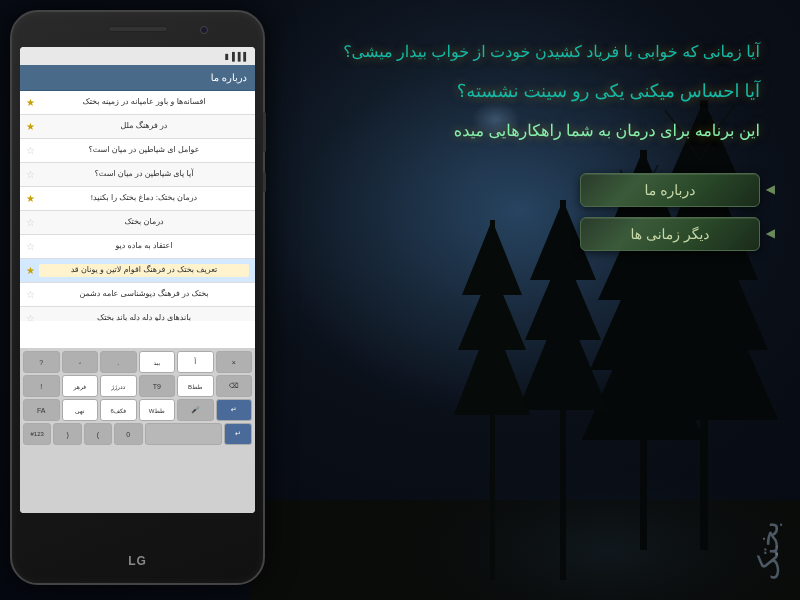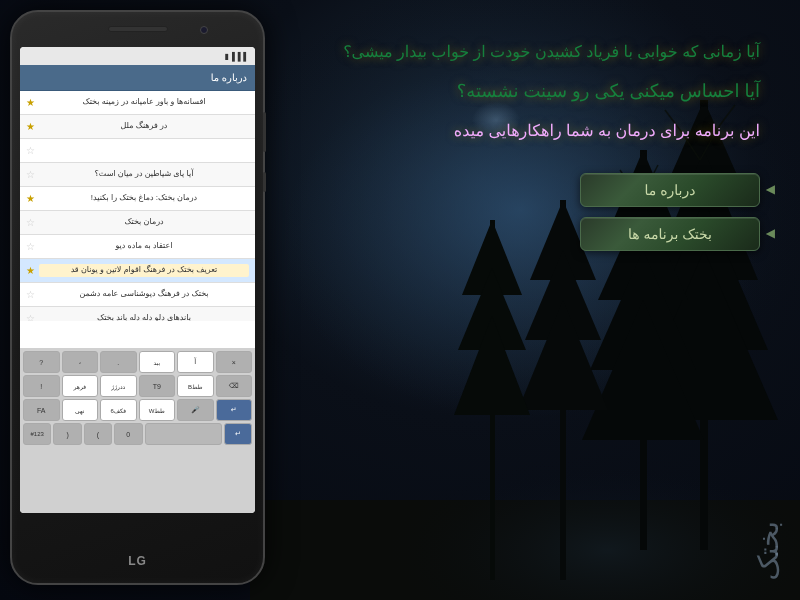--- a/index.html
+++ b/index.html
@@ -251,21 +251,21 @@
     .right-panel {
       position: absolute;
       right: 20px;
       top: 20px;
       width: 490px;
       padding: 20px 20px 20px 40px;
       z-index: 10;
     }
 
     .question-text {
-      color: #15803d;
+      color: #14b8a6;
       font-size: 16px;
       text-align: right;
       direction: rtl;
       margin-bottom: 14px;
       line-height: 1.5;
       text-shadow: 0 0 10px rgba(200,160,0,0.5);
     }
 
     .question-text.large {
       font-size: 22px;
@@ -422,20 +422,21 @@
         <div class="list-item">
           <span class="star-icon">★</span>
           <span class="list-text">افسانه‌ها و باور عامیانه در زمینه بختک</span>
         </div>
         <div class="list-item">
           <span class="star-icon">★</span>
           <span class="list-text">در فرهنگ ملل</span>
         </div>
         <div class="list-item">
           <span class="star-icon" style="color:#ccc">☆</span>
+          <span class="list-text">عوامل ‌ای شیاطین در میان است؟</span>
         </div>
         <div class="list-item">
           <span class="star-icon" style="color:#ccc">☆</span>
           <span class="list-text">آیا پای شیاطین در میان است؟</span>
         </div>
         <div class="list-item">
           <span class="star-icon">★</span>
           <span class="list-text">درمان بختک: دماغ بختک را بکنید!</span>
         </div>
         <div class="list-item">
@@ -496,21 +497,21 @@
       </div>
     </div>
 
     <div class="phone-bottom">LG</div>
   </div>
 </div>
 
 <div class="right-panel">
   <p class="question-text small">آیا زمانی که خوابی با فریاد کشیدن خودت از خواب بیدار میشی؟</p>
   <p class="question-text medium" style="font-size:18px;margin-top:8px;">آیا احساس میکنی یکی رو سینت نشسته؟</p>
-  <p class="question-text medium" style="font-size:16px; color:#f0abfc;">این برنامه برای درمان به شما راهکارهایی میده</p>
+  <p class="question-text medium" style="font-size:16px; color:#86efac;">این برنامه برای درمان به شما راهکارهایی میده</p>
 
   <div class="panel-buttons">
     <button class="panel-btn">درباره ما</button>
-    <button class="panel-btn">بختک برنامه ها</button>
+    <button class="panel-btn">دیگر زمانی ها</button>
   </div>
 </div>
 
 <div class="watermark">بختک</div>
 
 </body></html>

